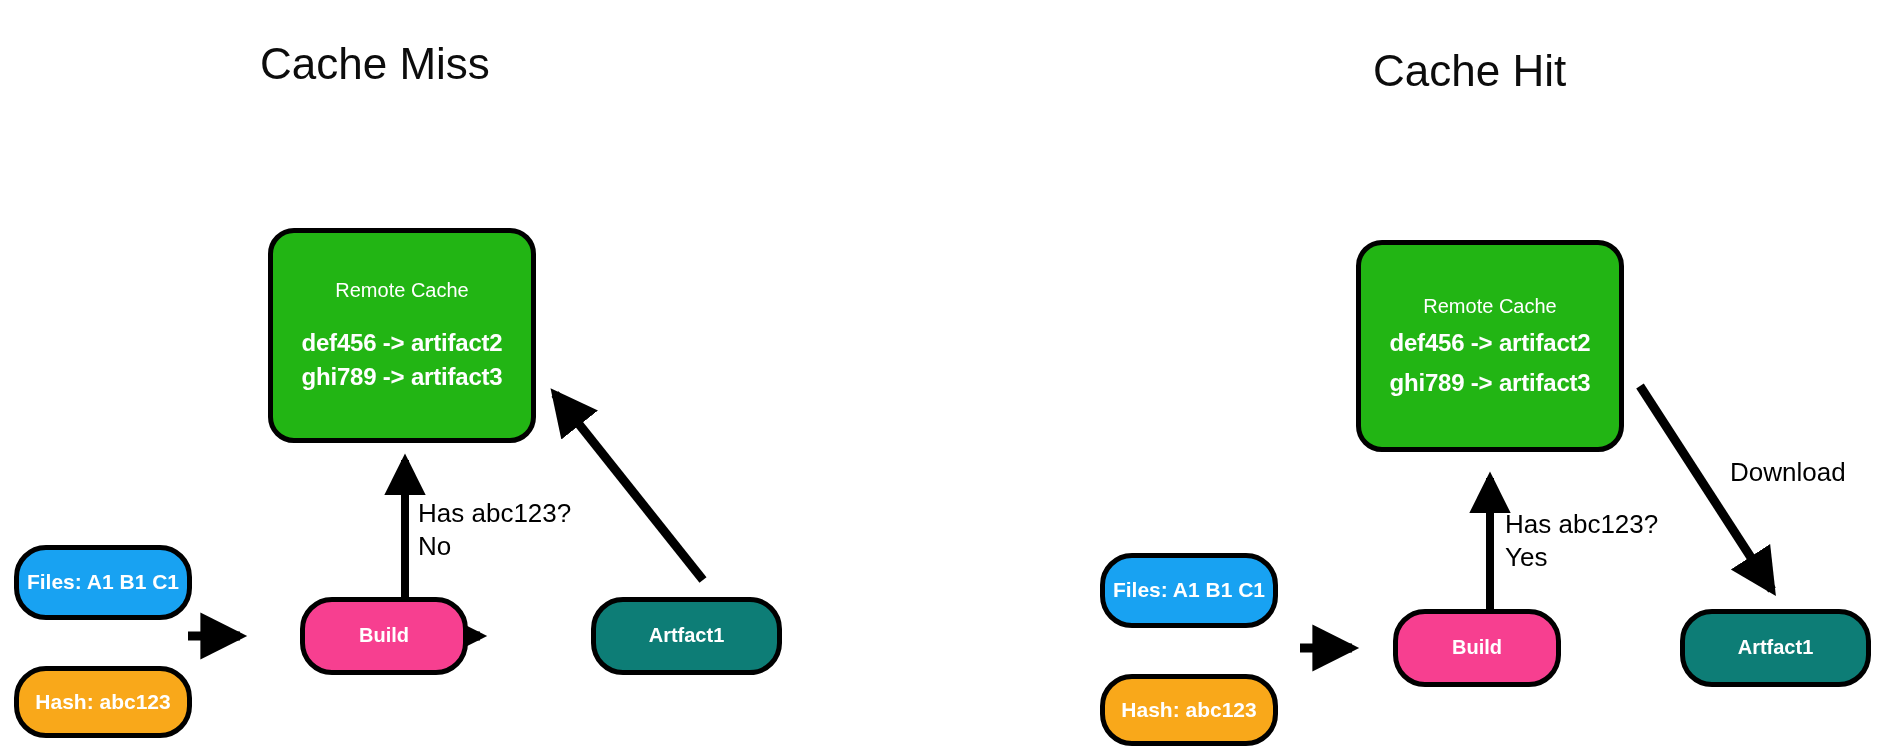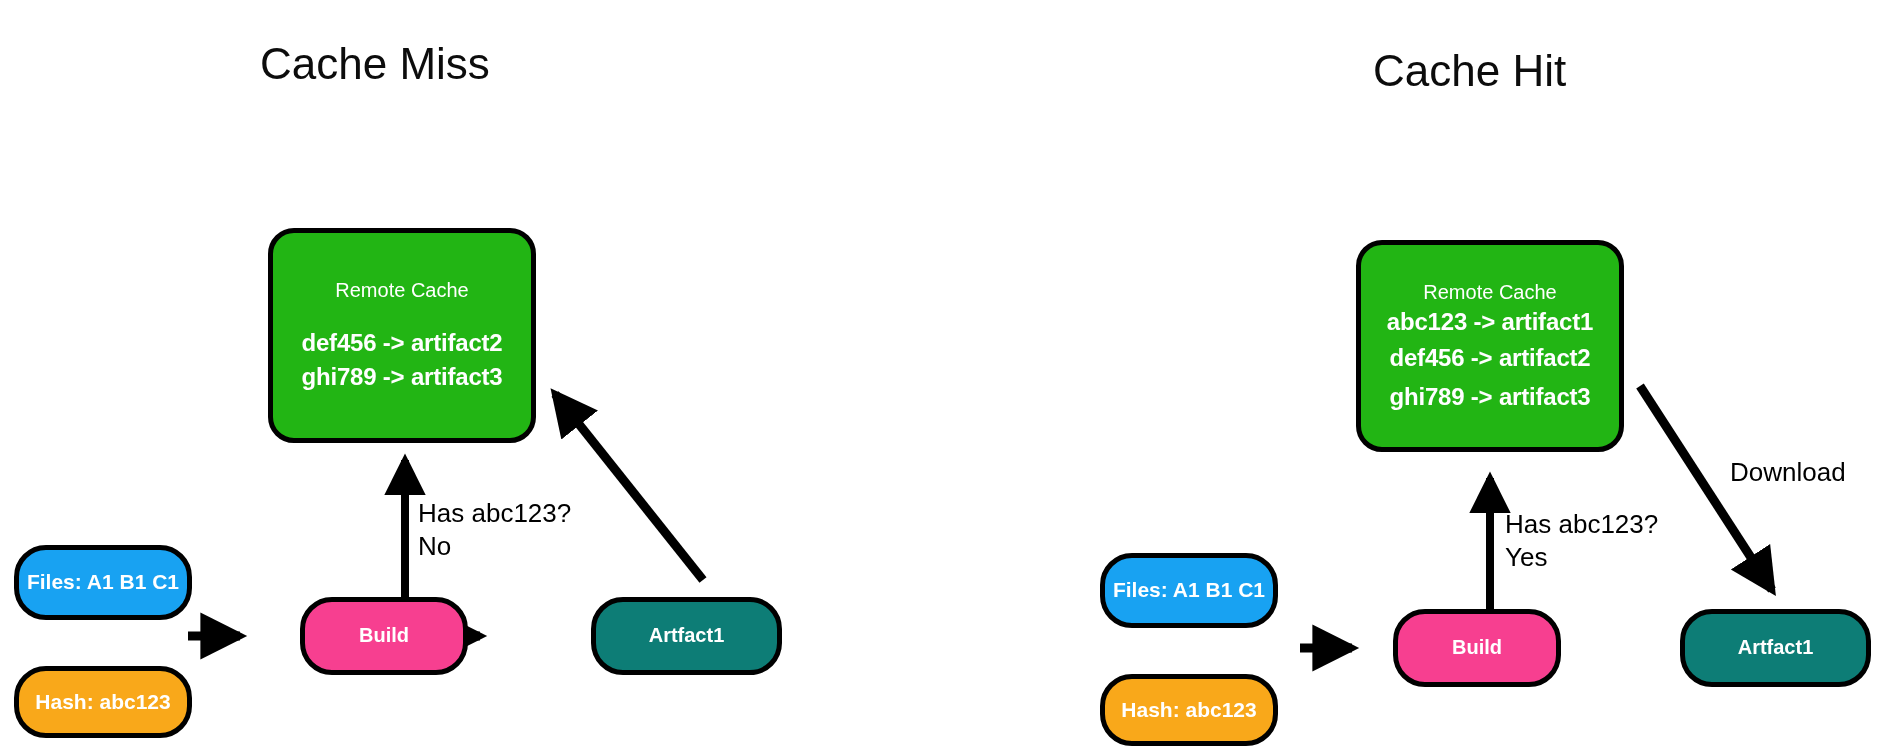--- a/index.html
+++ b/index.html
@@ -140,21 +140,20 @@
   </div>
 
   <div class="edge-label" style="left:418px; top:497px;">Has abc123?
 No</div>
 
 
   <div class="panel-title" style="left:1373px; top:49px;">Cache Hit</div>
 
   <div class="node green" style="left:1356px; top:240px; width:268px; height:212px;">
     <div class="cache-title" style="margin-bottom:4px;">Remote Cache</div>
-    <div class="cache-line">abc123 -&gt; artifact1</div>
     <div class="cache-line" style="margin-top:7px;">def456 -&gt; artifact2</div>
     <div class="cache-line" style="margin-top:11px;">ghi789 -&gt; artifact3</div>
   </div>
 
   <div class="node blue" style="left:1100px; top:553px; width:178px; height:75px;">
     <div class="node-label small">Files: A1  B1  C1</div>
   </div>
 
   <div class="node orange" style="left:1100px; top:650px; width:178px; height:72px;">
     <div class="node-label small">Hash: abc123</div>

